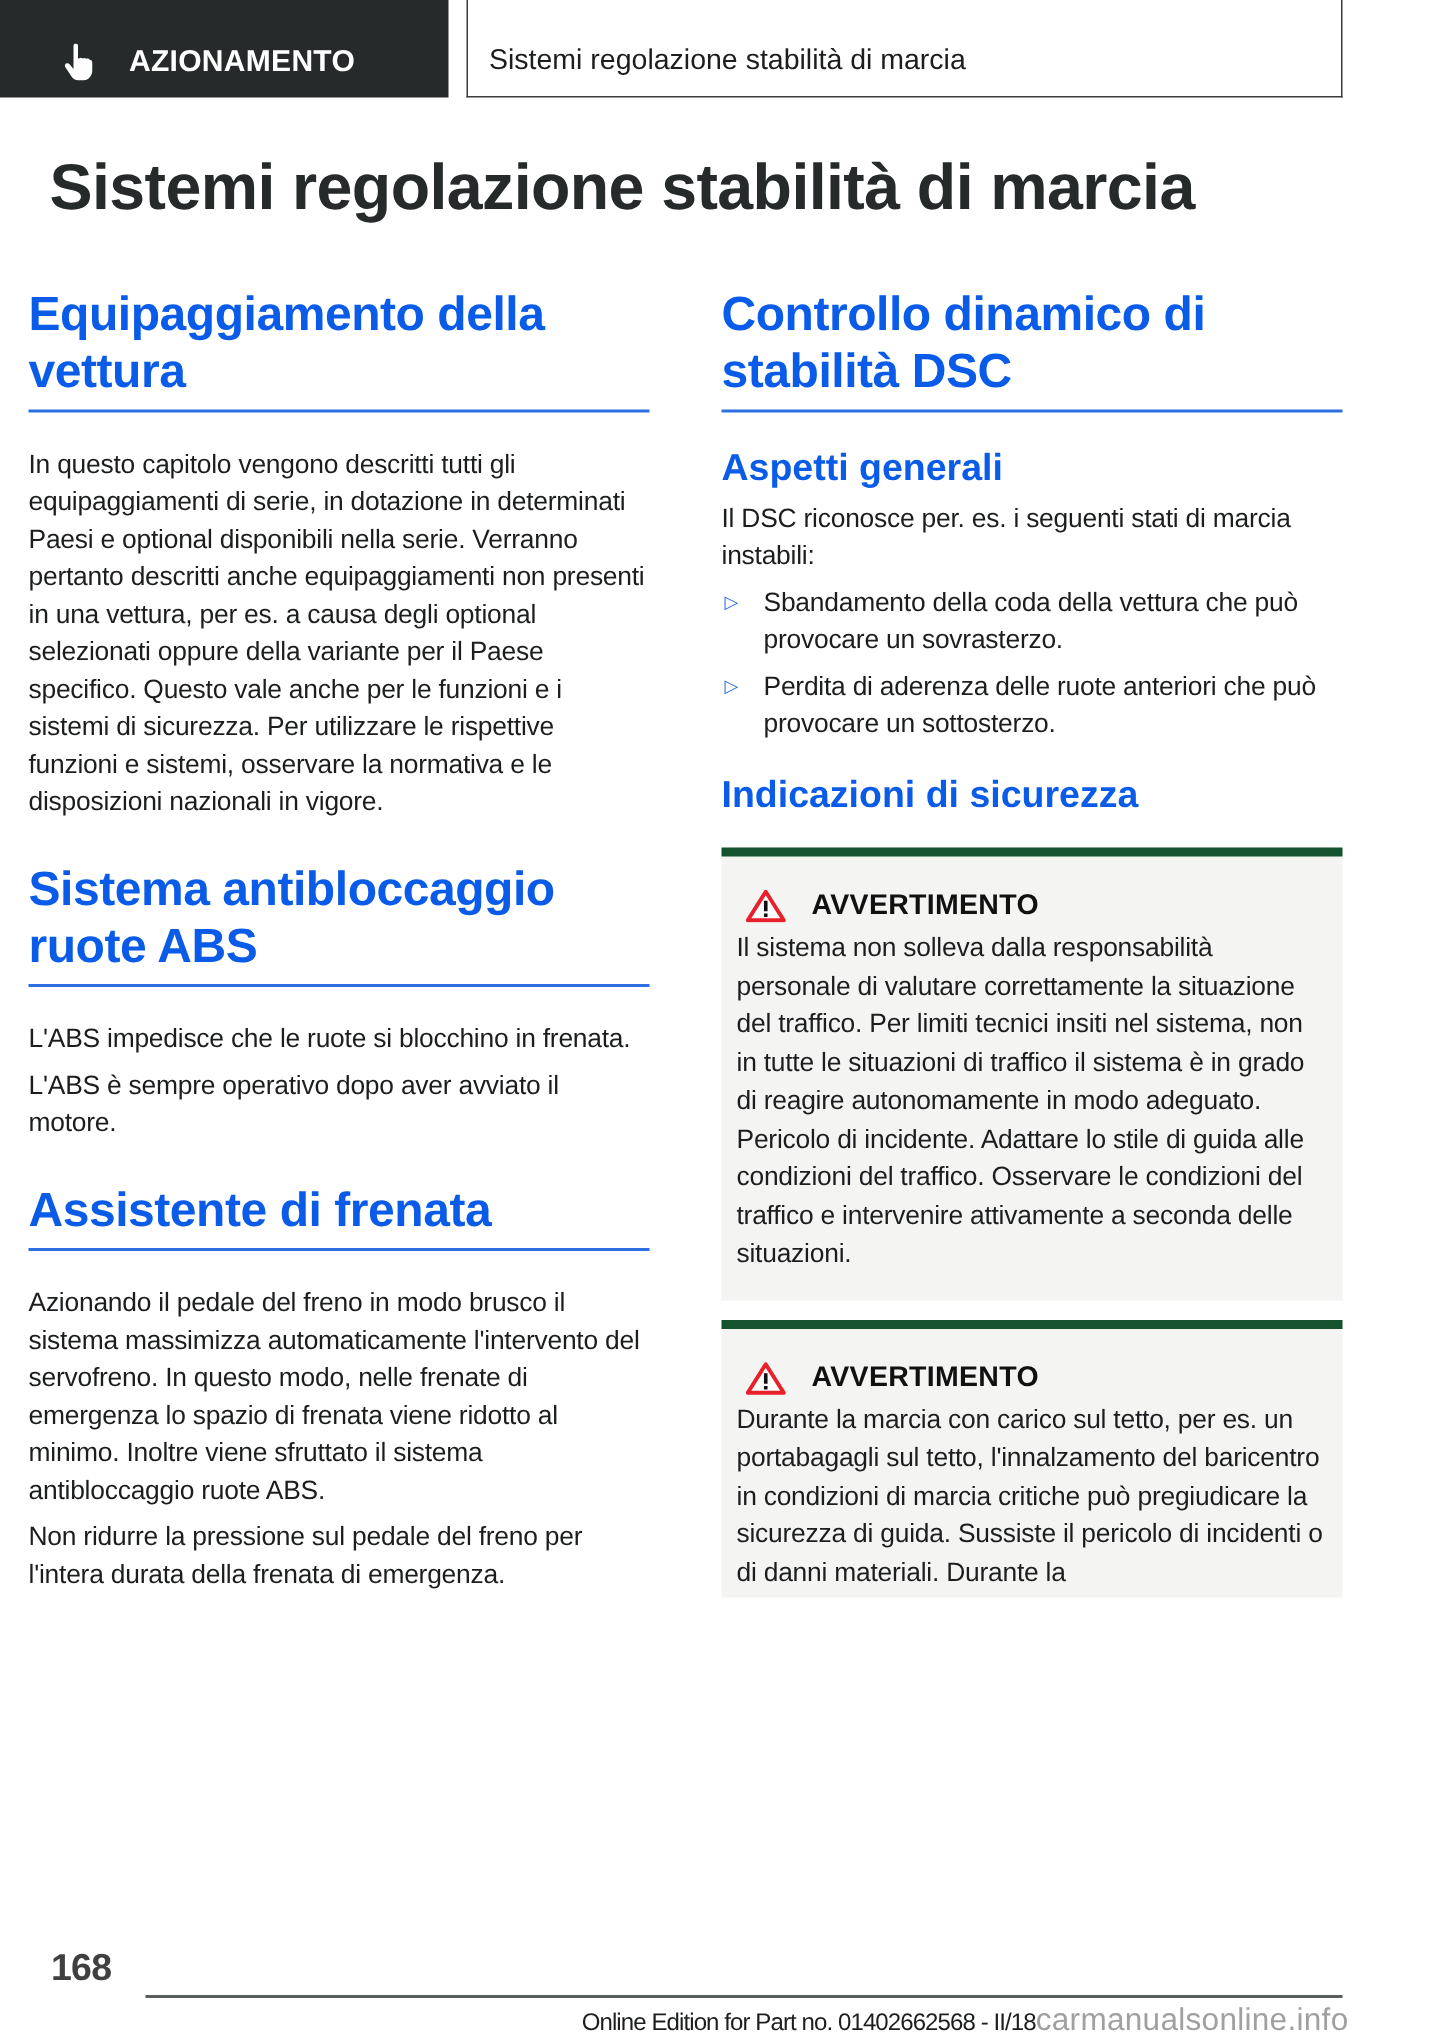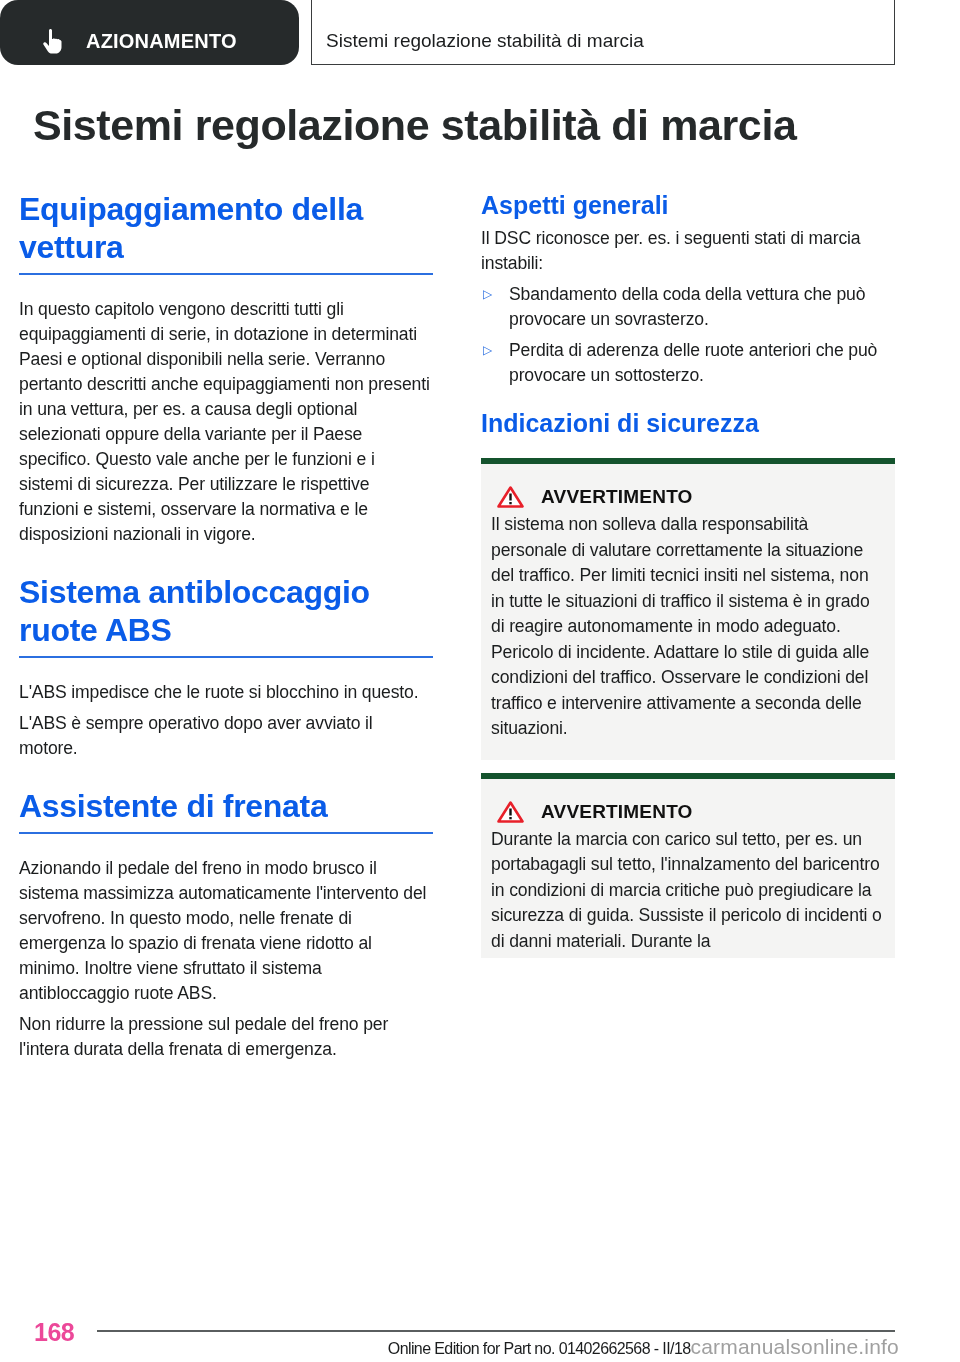--- a/index.html
+++ b/index.html
@@ -25,21 +25,20 @@
     .header-chapter {
       position: absolute;
       left: 0; top: 0;
       width: 299px;
       height: 65px;
       background: #262a2b;
       display: flex;
       align-items: center;
       padding-left: 42px;
       padding-top: 18px;
-      border-radius: 18px;
     }
     .hand-icon {
       width: 22px;
       height: 26px;
       margin-right: 22px;
       display: inline-block;
     }
     .header-chapter-label {
       color: #ffffff;
       font-weight: bold;
@@ -163,23 +162,22 @@
       padding-bottom: 0;
     }
 
     
     .page-number {
       position: absolute;
       left: 34px;
       top: 1298px;
       font-size: 25px;
       font-weight: bold;
-      color: #ec4899;
+      color: #404040;
       letter-spacing: -0.5px;
-      margin-top: 20px;
     }
     .footer-rule {
       position: absolute;
       left: 97px;
       top: 1330px;
       width: 798px;
       height: 2px;
       background: #5a5e5f;
     }
     .footer-text {
@@ -222,33 +220,34 @@
 
 <div class="col col-left">
 
   <div class="section">
     <h2 class="h2">Equipaggiamento della vettura</h2>
     <p class="p">In questo capitolo vengono descritti tutti gli equipaggiamenti di serie, in dotazione in determinati Paesi e optional disponibili nella serie. Verranno pertanto descritti anche equipaggiamenti non presenti in una vettura, per es. a causa degli optional selezionati oppure della variante per il Paese specifico. Questo vale anche per le funzioni e i sistemi di sicurezza. Per utilizzare le rispettive funzioni e sistemi, osservare la normativa e le disposizioni nazionali in vigore.</p>
   </div>
 
   <div class="section">
     <h2 class="h2">Sistema antibloccaggio ruote ABS</h2>
-    <p class="p">L'ABS impedisce che le ruote si blocchino in questo.</p>
+    <p class="p">L'ABS impedisce che le ruote si blocchino in frenata.</p>
     <p class="p">L'ABS è sempre operativo dopo aver avviato il motore.</p>
   </div>
 
   <div class="section">
     <h2 class="h2">Assistente di frenata</h2>
     <p class="p">Azionando il pedale del freno in modo brusco il sistema massimizza automaticamente l'intervento del servofreno. In questo modo, nelle frenate di emergenza lo spazio di frenata viene ridotto al minimo. Inoltre viene sfruttato il sistema antibloccaggio ruote ABS.</p>
     <p class="p">Non ridurre la pressione sul pedale del freno per l'intera durata della frenata di emergenza.</p>
   </div>
 </div>
 
 <div class="col col-right">
 
+  <h2 class="h2" style="margin-bottom:22px;">Controllo dinamico di stabilità DSC</h2>
 
 
   <div>
     <h3 class="h3">Aspetti generali</h3>
     <p class="p">Il DSC riconosce per. es. i seguenti stati di marcia instabili:</p>
     <ul class="bullets">
       <li class="bullet">
         <span class="bullet-marker">▷</span>
         <span>Sbandamento della coda della vettura che può provocare un sovrasterzo.</span>
       </li>

